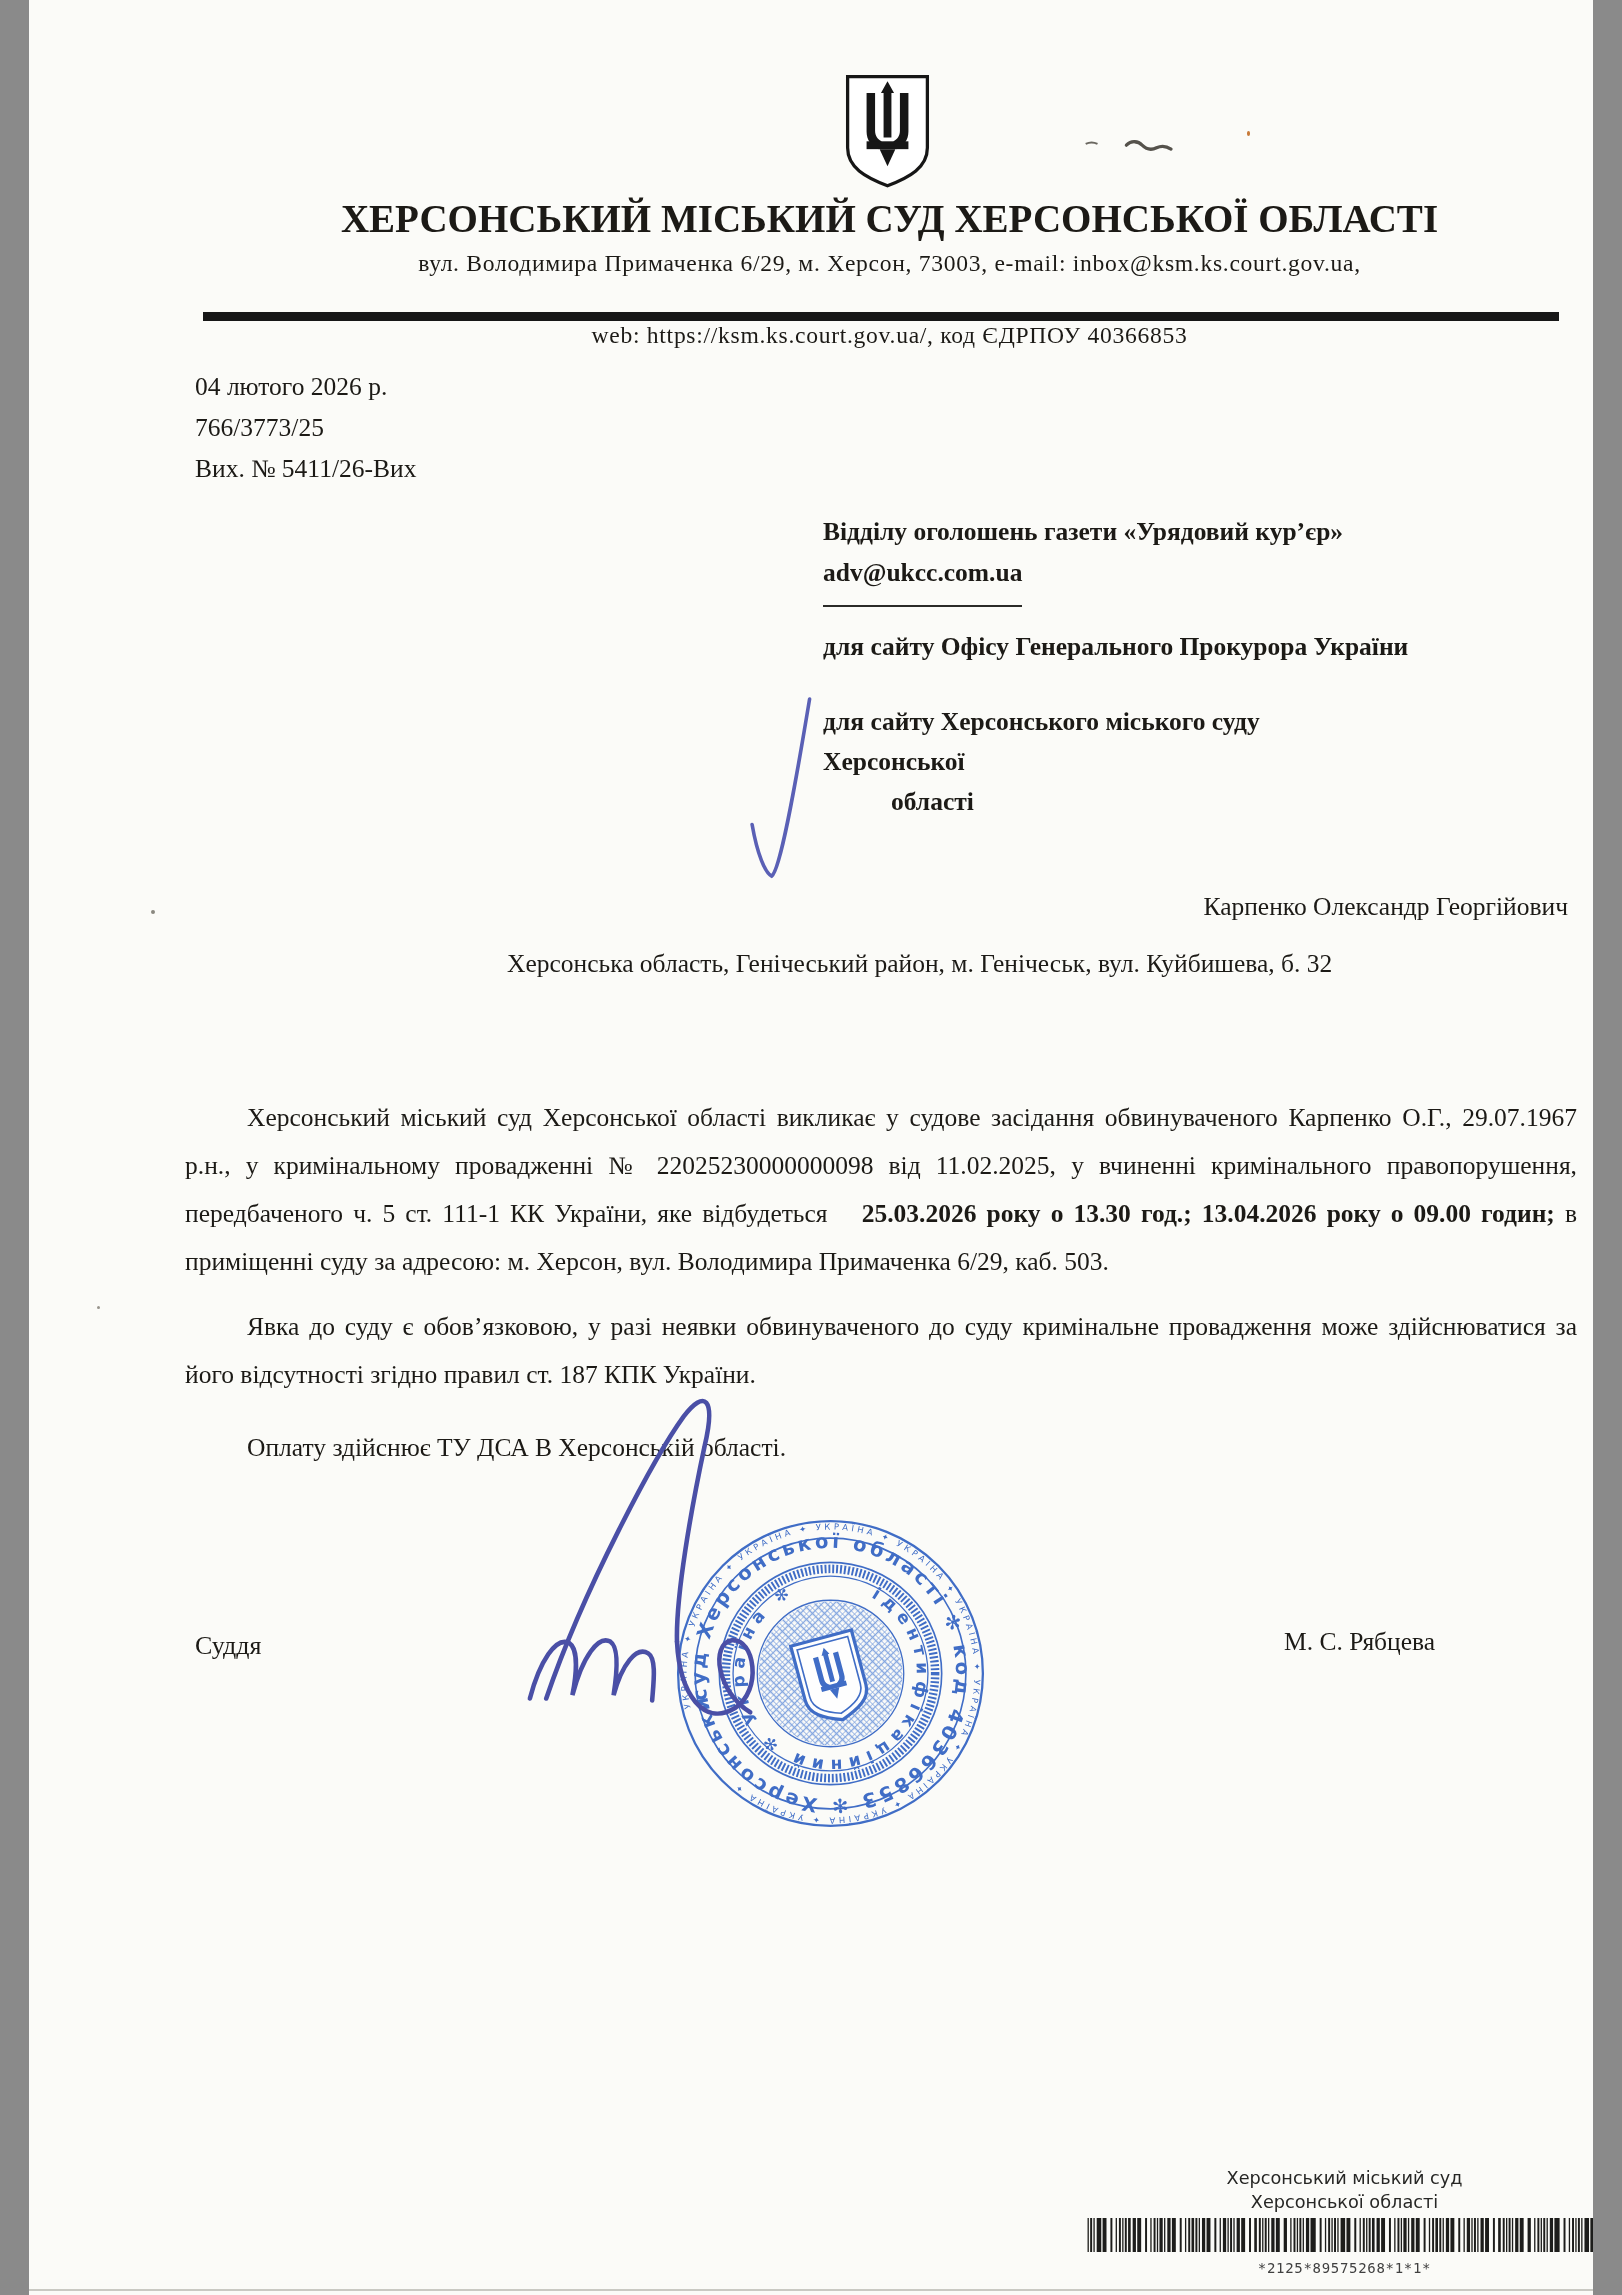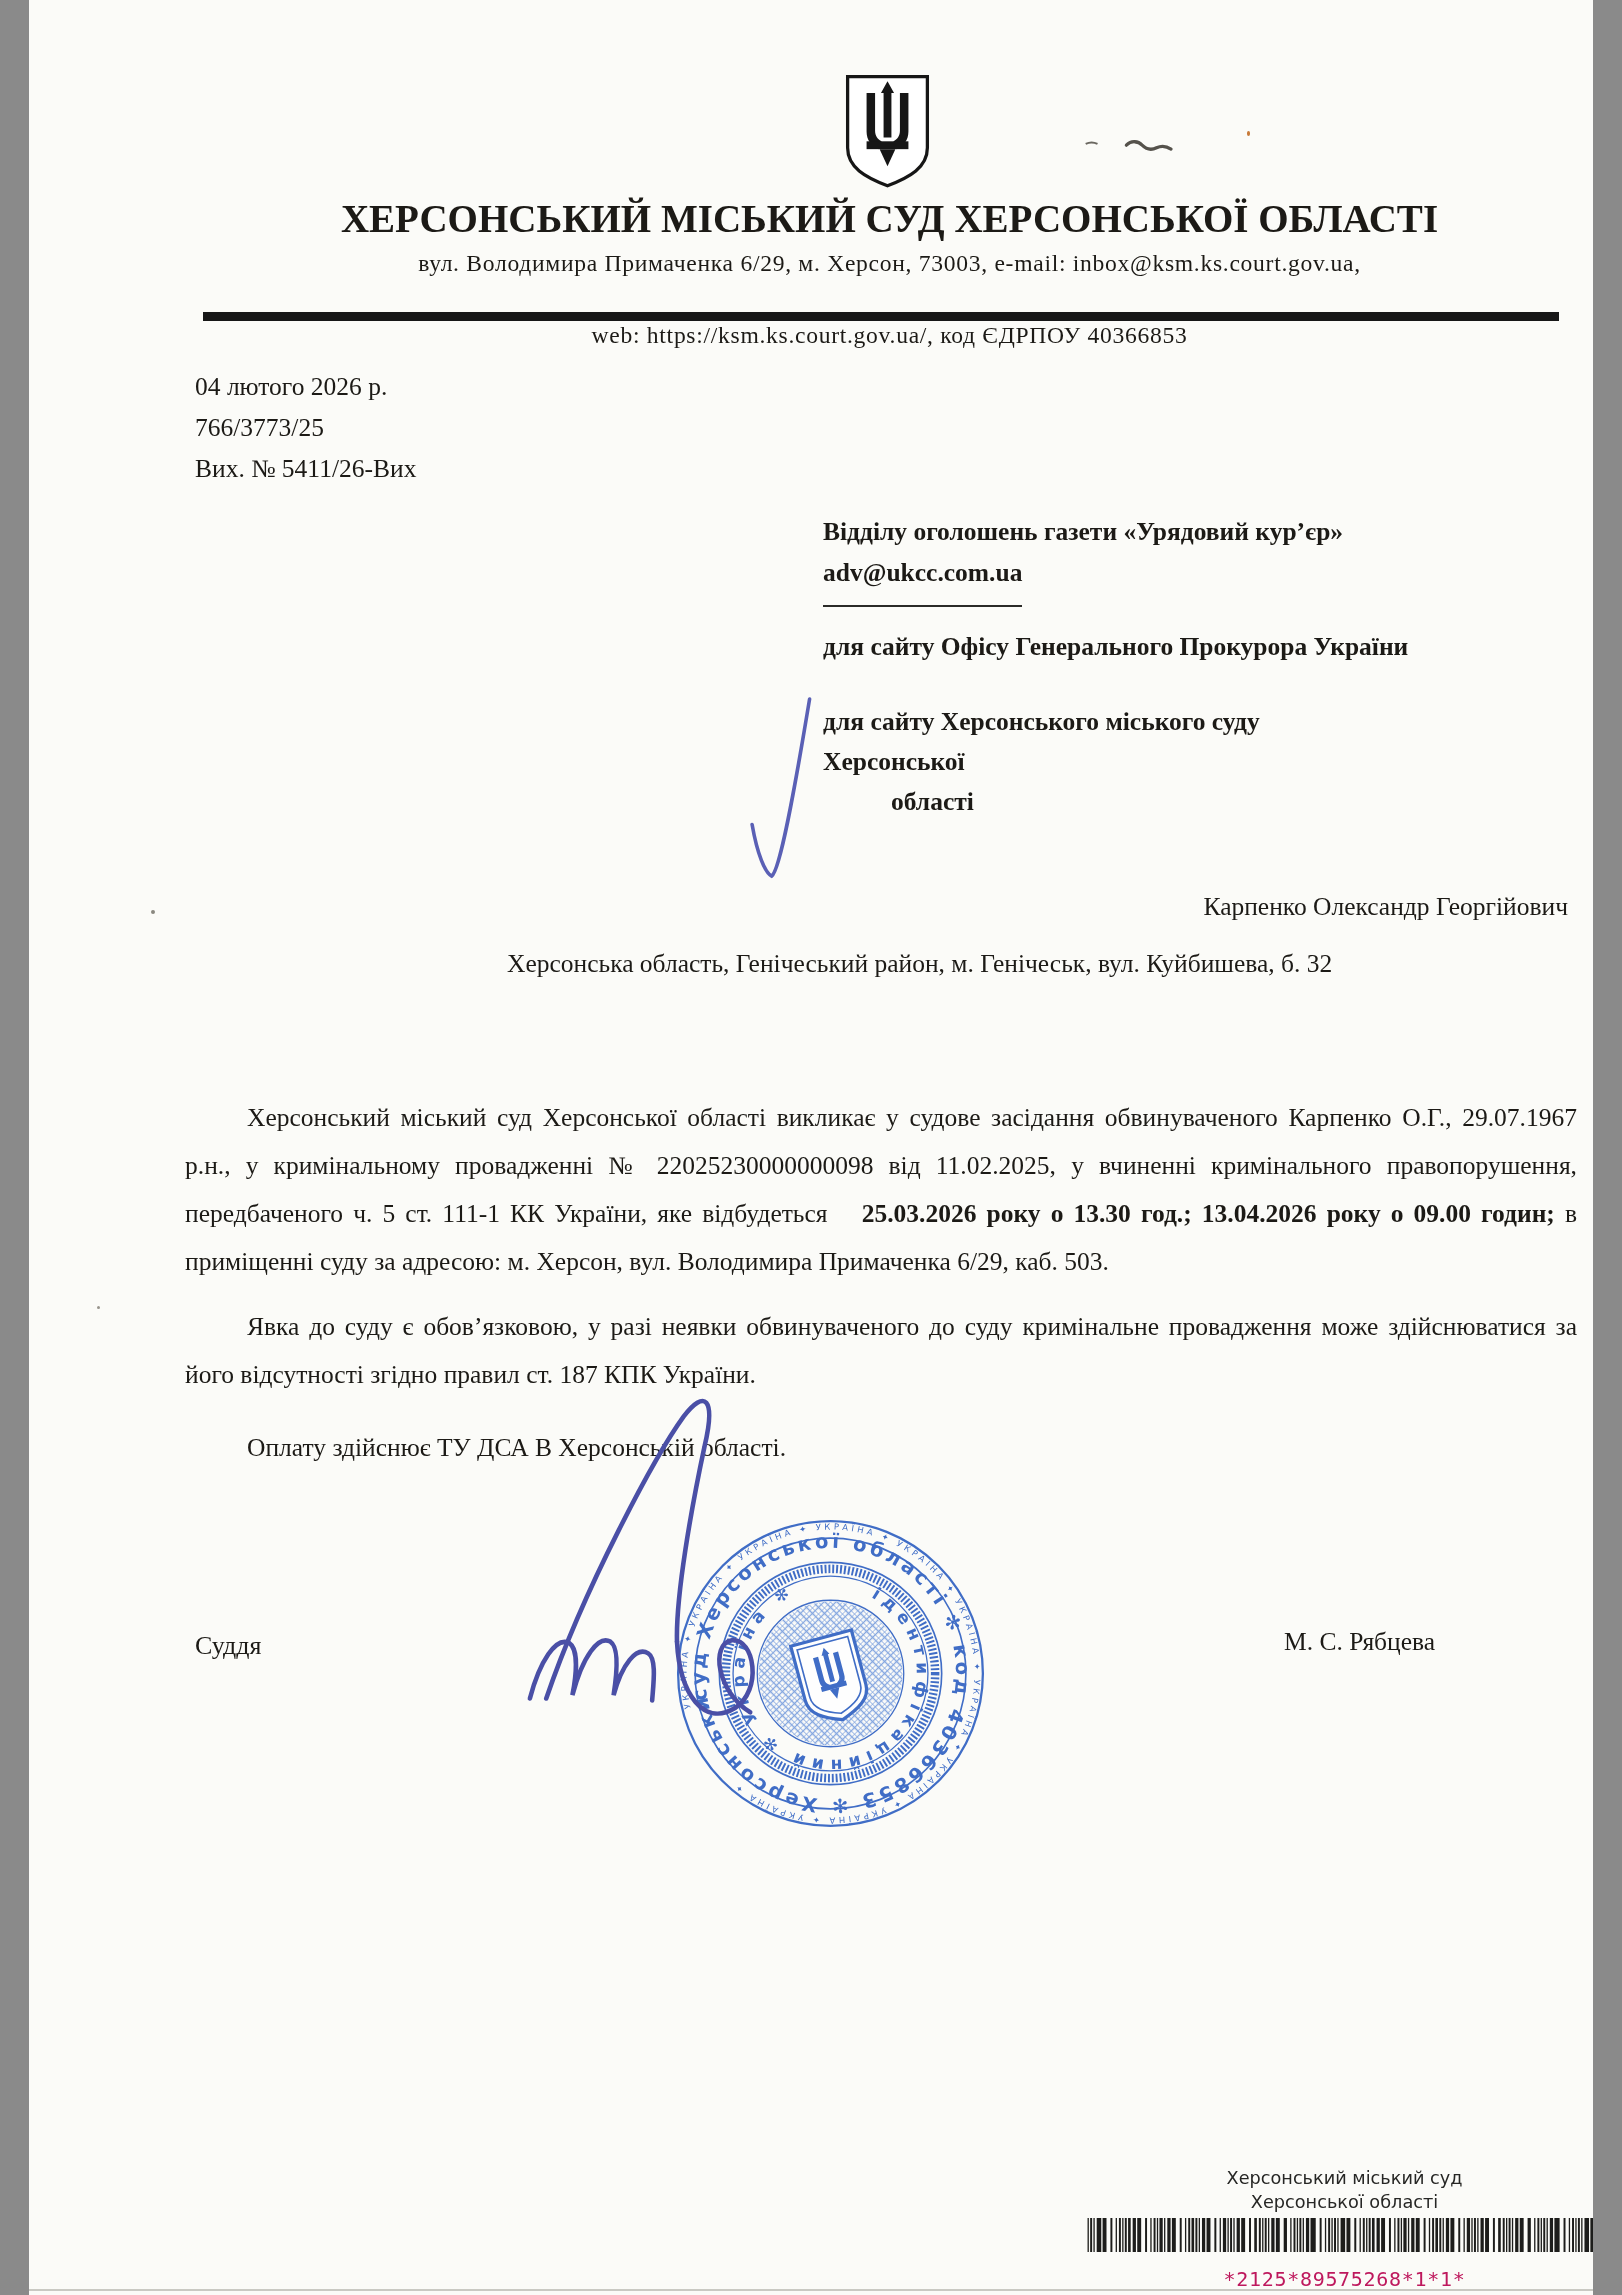--- a/index.html
+++ b/index.html
@@ -39,21 +39,21 @@
   #sig-name{left:1255px;top:1627px;font-size:25.5px;white-space:nowrap;}
   
   #stamp{left:638px;top:1510px;width:327px;height:327px;opacity:.93;}
   #signature-ink{left:478px;top:1368px;width:340px;height:406px;}
   #checkmark{left:710px;top:686px;width:85px;height:196px;}
   
   #barcode-block{left:1044px;top:2167px;width:543px;text-align:center;
     font-family:"DejaVu Sans","Liberation Sans",sans-serif;color:#272725;}
   .bc-label{font-size:17.7px;line-height:23.6px;}
   #barcode-svg{display:block;margin:3.9px auto 0 auto;}
-  #barcode-code{font-family:"DejaVu Sans Mono",monospace;font-size:20px;letter-spacing:0.7px;margin-top:15px;color:#be185d;}
+  #barcode-code{font-family:"DejaVu Sans Mono",monospace;font-size:14px;letter-spacing:0.7px;margin-top:8px;color:#404040;}
   
   .speck{position:absolute;border-radius:50%;}
   #bottom-edge{left:0;top:2289px;width:1623px;height:2px;background:#c9c9c3;}
 </style>
 </head>
 <body>
 
 <div id="page">
 
   <svg id="emblem" class="abs" viewBox="0 0 136 182">

